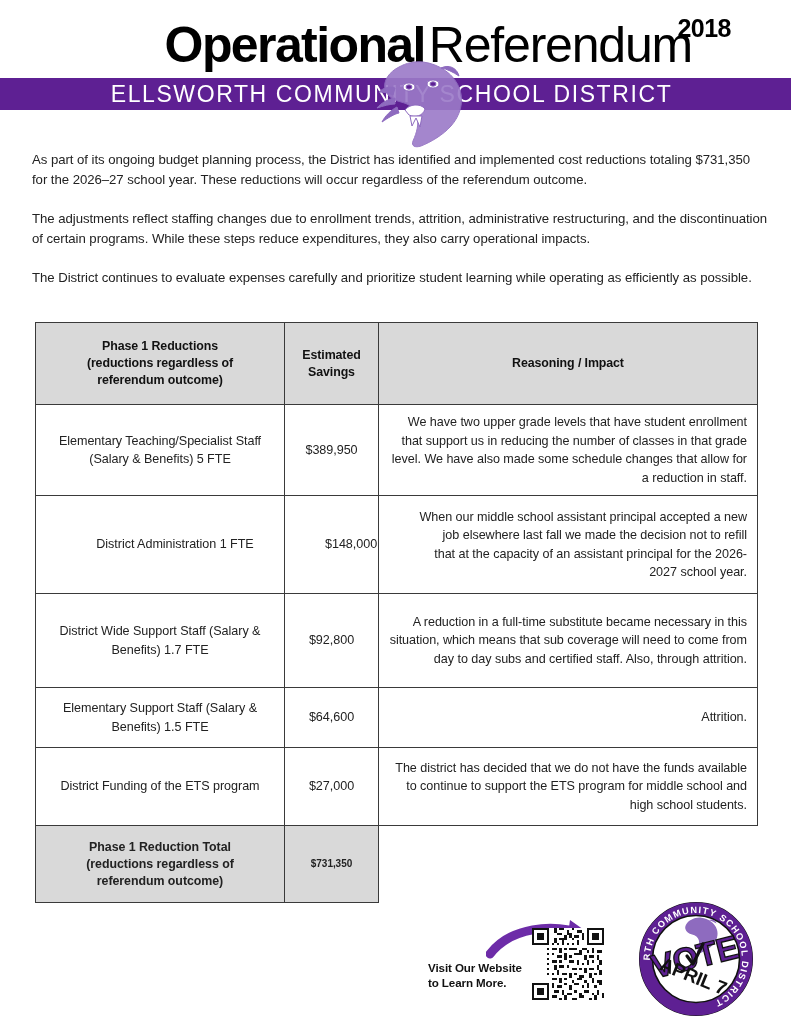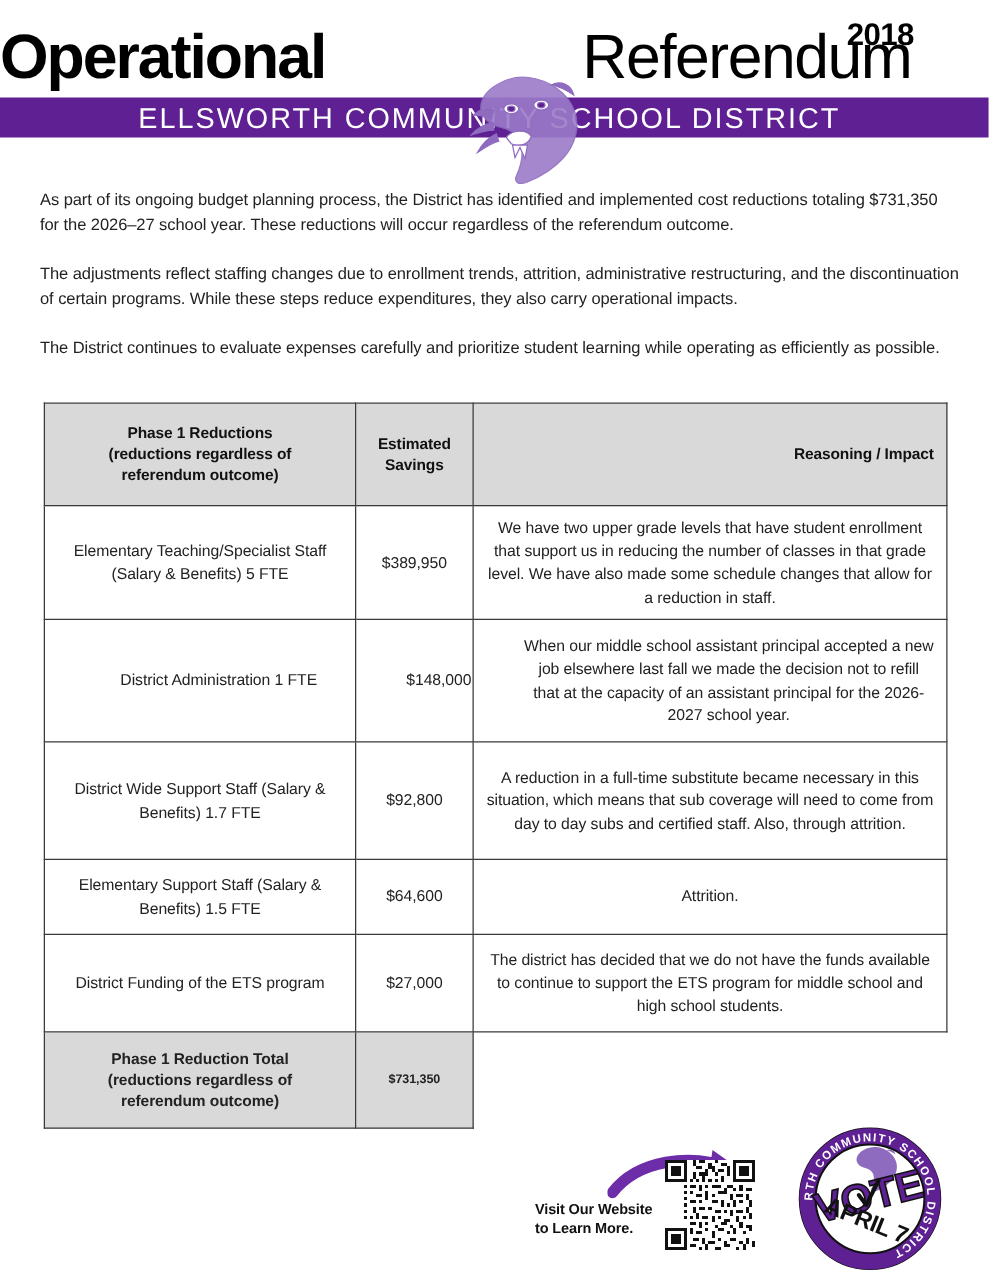--- a/index.html
+++ b/index.html
@@ -23,22 +23,22 @@
     height: 140px;
     width: 791px;
   }
   .header-title-row {
     position: absolute;
     left: 0; right: 0;
     top: 20px;
     height: 60px;
     display: flex;
     align-items: baseline;
-    justify-content: space-between;
-    padding-right: 62px;
+    justify-content: flex-end;
+    padding-right: 99px;
     box-sizing: border-box;
   }
   .title-bold {
     font-family: "Liberation Sans", sans-serif;
     font-weight: bold;
     font-size: 50px;
     letter-spacing: -1.6px;
     line-height: 50px;
     color: #000000;
   }
@@ -122,41 +122,41 @@
     table-layout: fixed;
   }
   table.reductions td, table.reductions th {
     border: 1.6px solid #3a3a3a;
     vertical-align: middle;
     padding: 8px 10px;
     box-sizing: border-box;
   }
   .col-a { width: 249px; }
   .col-b { width: 94px; }
-  .col-c { width: 379px; text-align: right; }
+  .col-c { width: 379px; }
 
   thead th {
     background: #d9d9d9;
     text-align: center;
     font-weight: bold;
     font-size: 12.4px;
     line-height: 17px;
     letter-spacing: -0.1px;
     height: 82px;
     color: #111111;
   }
   tbody td {
     font-size: 12.6px;
     line-height: 18.5px;
     color: #222222;
     letter-spacing: -0.05px;
   }
   td.item   { text-align: center; }
   td.amount { text-align: center; white-space: nowrap; }
-  td.reason { text-align: center; }
+  td.reason { text-align: right; }
 
   tr.r1 td { height: 88px; }
   tr.r2 td { height: 98px; padding-left: 40px; }
   tr.r3 td { height: 94px; }
   tr.r4 td { height: 60px; }
   tr.r5 td { height: 78px; }
 
   tr.total td {
     background: #d9d9d9;
     font-weight: bold;

